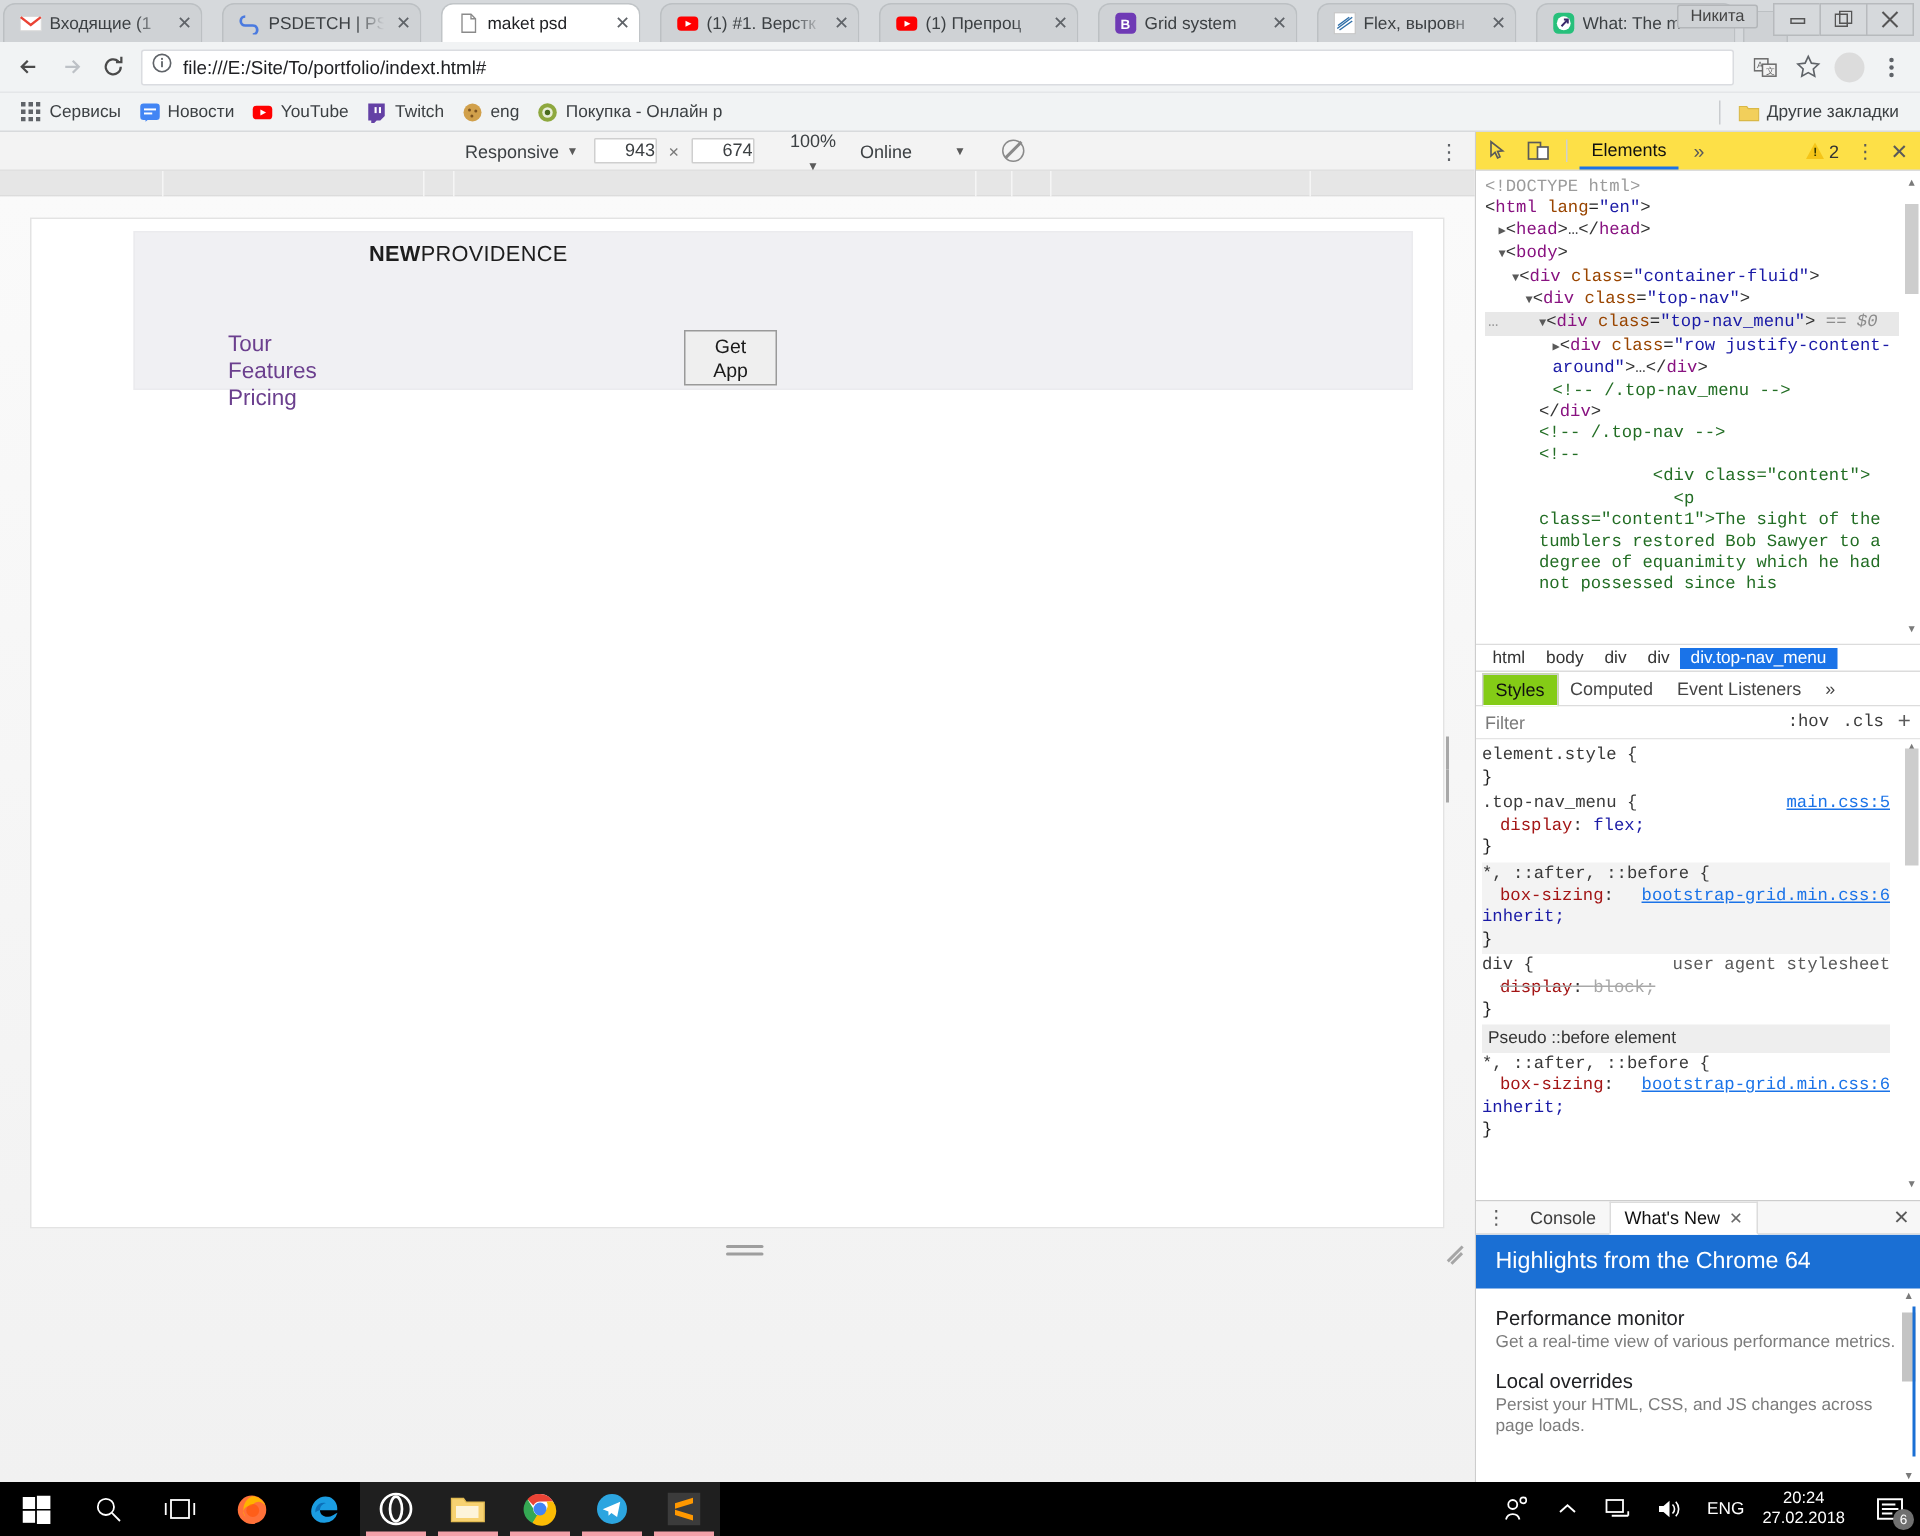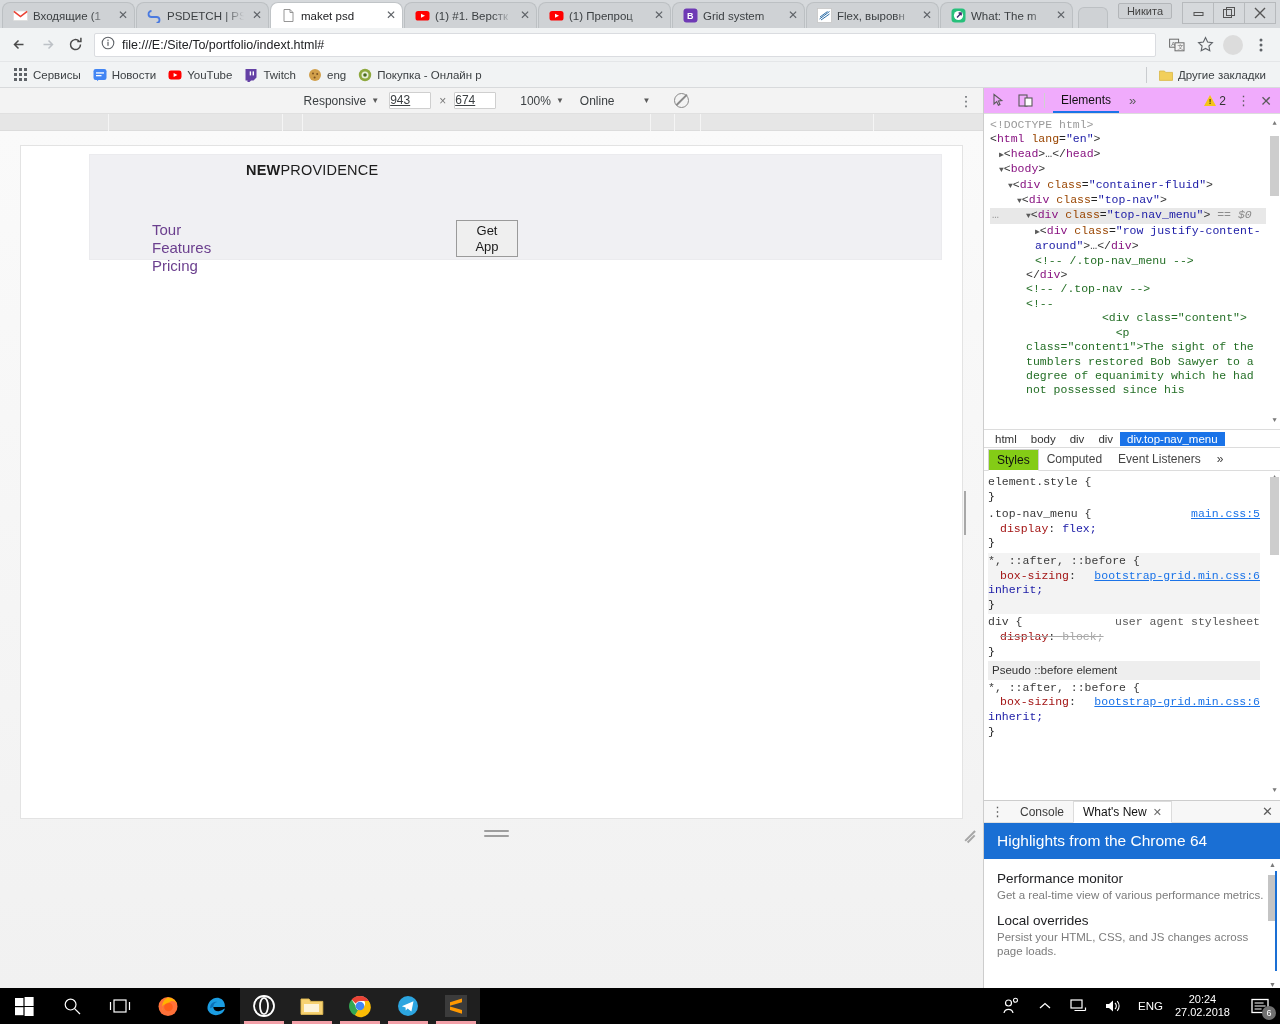--- a/index.html
+++ b/index.html
@@ -94,21 +94,21 @@
   
   .devicebar {
     height: 26px; background: #f3f3f3; border-bottom: 1px solid #e0e0e0;
     display: flex; align-items: center; justify-content: center; gap: 0px;
     position: relative; font-size: 12px; color: #3c4043;
   }
   .dselect { display: flex; align-items: center; gap: 5px; padding: 0 10px; }
   .caret { font-size: 8px; color: #5a5a5a; }
   .dimbox {
     width: 42px; height: 17px; border: 1px solid #cfcfcf; background: #fff;
-    text-align: left; font-size: 12px; line-height: 15px; color: #3c4043; border-radius: 1px; text-decoration: underline;
+    text-align: right; font-size: 12px; line-height: 15px; color: #3c4043; border-radius: 1px;
   }
   .dimx { padding: 0 8px; color: #7a7a7a; font-size: 12px; }
   .dotmenu { position: absolute; right: 10px; font-size: 14px; color: #5f6368; letter-spacing: 0; }
   .nocircle {
     width: 15px; height: 15px; border: 1.5px solid #8a8a8a; border-radius: 50%;
     position: relative; margin-left: 14px;
   }
   .nocircle::after {
     content: ""; position: absolute; left: -1px; top: 5px; width: 15px; height: 1.5px;
     background: #8a8a8a; transform: rotate(-45deg); transform-origin: center;
@@ -159,21 +159,21 @@
     position: absolute; left: 366px; top: 65px; width: 62px; height: 37px;
     background: #efefef; border: 1px solid #9a9a9a;
     font-size: 13px; line-height: 16px; color: #1a1a1a; text-align: center;
     padding-top: 2px; font-family: "Liberation Sans", sans-serif;
   }
 
   
   .devtools { width: 297px; background: #fff; border-left: 1px solid #cdcdcd; display: flex; flex-direction: column; height: 902px; }
   .dt-toolbar {
     height: 26px; display: flex; align-items: center; border-bottom: 1px solid #dcdcdc;
-    background: #f0abfc; padding: 0 4px; gap: 4px; position: relative;
+    background: #fde047; padding: 0 4px; gap: 4px; position: relative;
   }
   .dt-ico { width: 22px; height: 20px; display: flex; align-items: center; justify-content: center; color: #5a5a5a; }
   .dt-sep { width: 1px; height: 15px; background: #d0d0d0; margin: 0 4px; }
   .dt-tab {
     font-size: 12px; color: #333; padding: 4px 8px 4px; height: 25px; line-height: 17px;
   }
   .dt-tab.sel { border-bottom: 2px solid #1a73e8; color: #111; }
   .dt-more { font-size: 13px; color: #5a5a5a; padding: 0 6px; }
   .dt-warn { position: absolute; right: 54px; display: flex; align-items: center; gap: 3px; font-size: 12px; color: #333; }
   .tri { width: 0; height: 0; border-left: 6px solid transparent; border-right: 6px solid transparent; border-bottom: 11px solid #f5c518; position: relative; }
@@ -288,21 +288,21 @@
   .lang { font-size: 11.5px; color: #fff; padding: 0 8px; }
 </style>
 </head>
 <body>
 
 <div id="root">
 
   <div class="browser">
 
     <div class="tabstrip">
-      <div id="tabs-holder" style="display:flex;align-items:center;">
+      <div id="tabs-holder" style="display:flex;align-items:center;gap:12px;">
           <div class="tab">
             <span class="favicon"><svg width="15" height="15" viewBox="0 0 15 15">
                 <rect x="0.5" y="3" width="14" height="9.5" fill="#fff" stroke="#dadada" stroke-width="0.7"></rect>
                 <path d="M0.8 3.4 L7.5 8.6 L14.2 3.4" stroke="#ea4335" stroke-width="1.6" fill="none"></path>
               </svg></span>
             <span class="tlabel">Входящие (1</span>
             <span class="tclose">✕</span>
           </div>
           <div class="tab">
             <span class="favicon"><svg width="15" height="15" viewBox="0 0 15 15">
@@ -517,21 +517,21 @@
       <div class="viewport-col">
 
         <div class="devicebar">
           <div class="dselect">
             <span>Responsive</span>
             <span class="caret">▼</span>
           </div>
           <div class="dimbox">943</div>
           <span class="dimx">×</span>
           <div class="dimbox">674</div>
-          <div class="dselect" style="margin-left:14px;">
+          <div class="dselect" style="margin-left:14px;flex-direction:column;">
             <span>100%</span>
             <span class="caret">▼</span>
           </div>
           <div class="dselect" style="margin-left:-4px;gap:28px;">
             <span>Online</span>
             <span class="caret">▼</span>
           </div>
           <div class="nocircle"></div>
           <div class="dotmenu">⋮</div>
         </div>
@@ -645,20 +645,28 @@
             </div>
         </div>
 
         <div class="styles-tabs">
           <div class="st sel">Styles</div>
           <div class="st">Computed</div>
           <div class="st">Event Listeners</div>
           <div class="st">»</div>
         </div>
 
+        <div class="filterbar">
+          <span>Filter</span>
+          <span class="fr">
+            <span>:hov</span>
+            <span>.cls</span>
+            <span class="plus">+</span>
+          </span>
+        </div>
 
         <div class="stylesbody">
           <div id="styles-holder">
               <div class="rule">
                 <div><span class="sel-css">element.style {</span></div>
                 <div>}</div>
               </div>
               <div class="rule">
                 <div><span class="sel-css">.top-nav_menu {</span><span class="src">main.css:5</span></div>
                 <div><span class="prop">display</span><span class="punc">: </span><span class="val">flex;</span></div>

